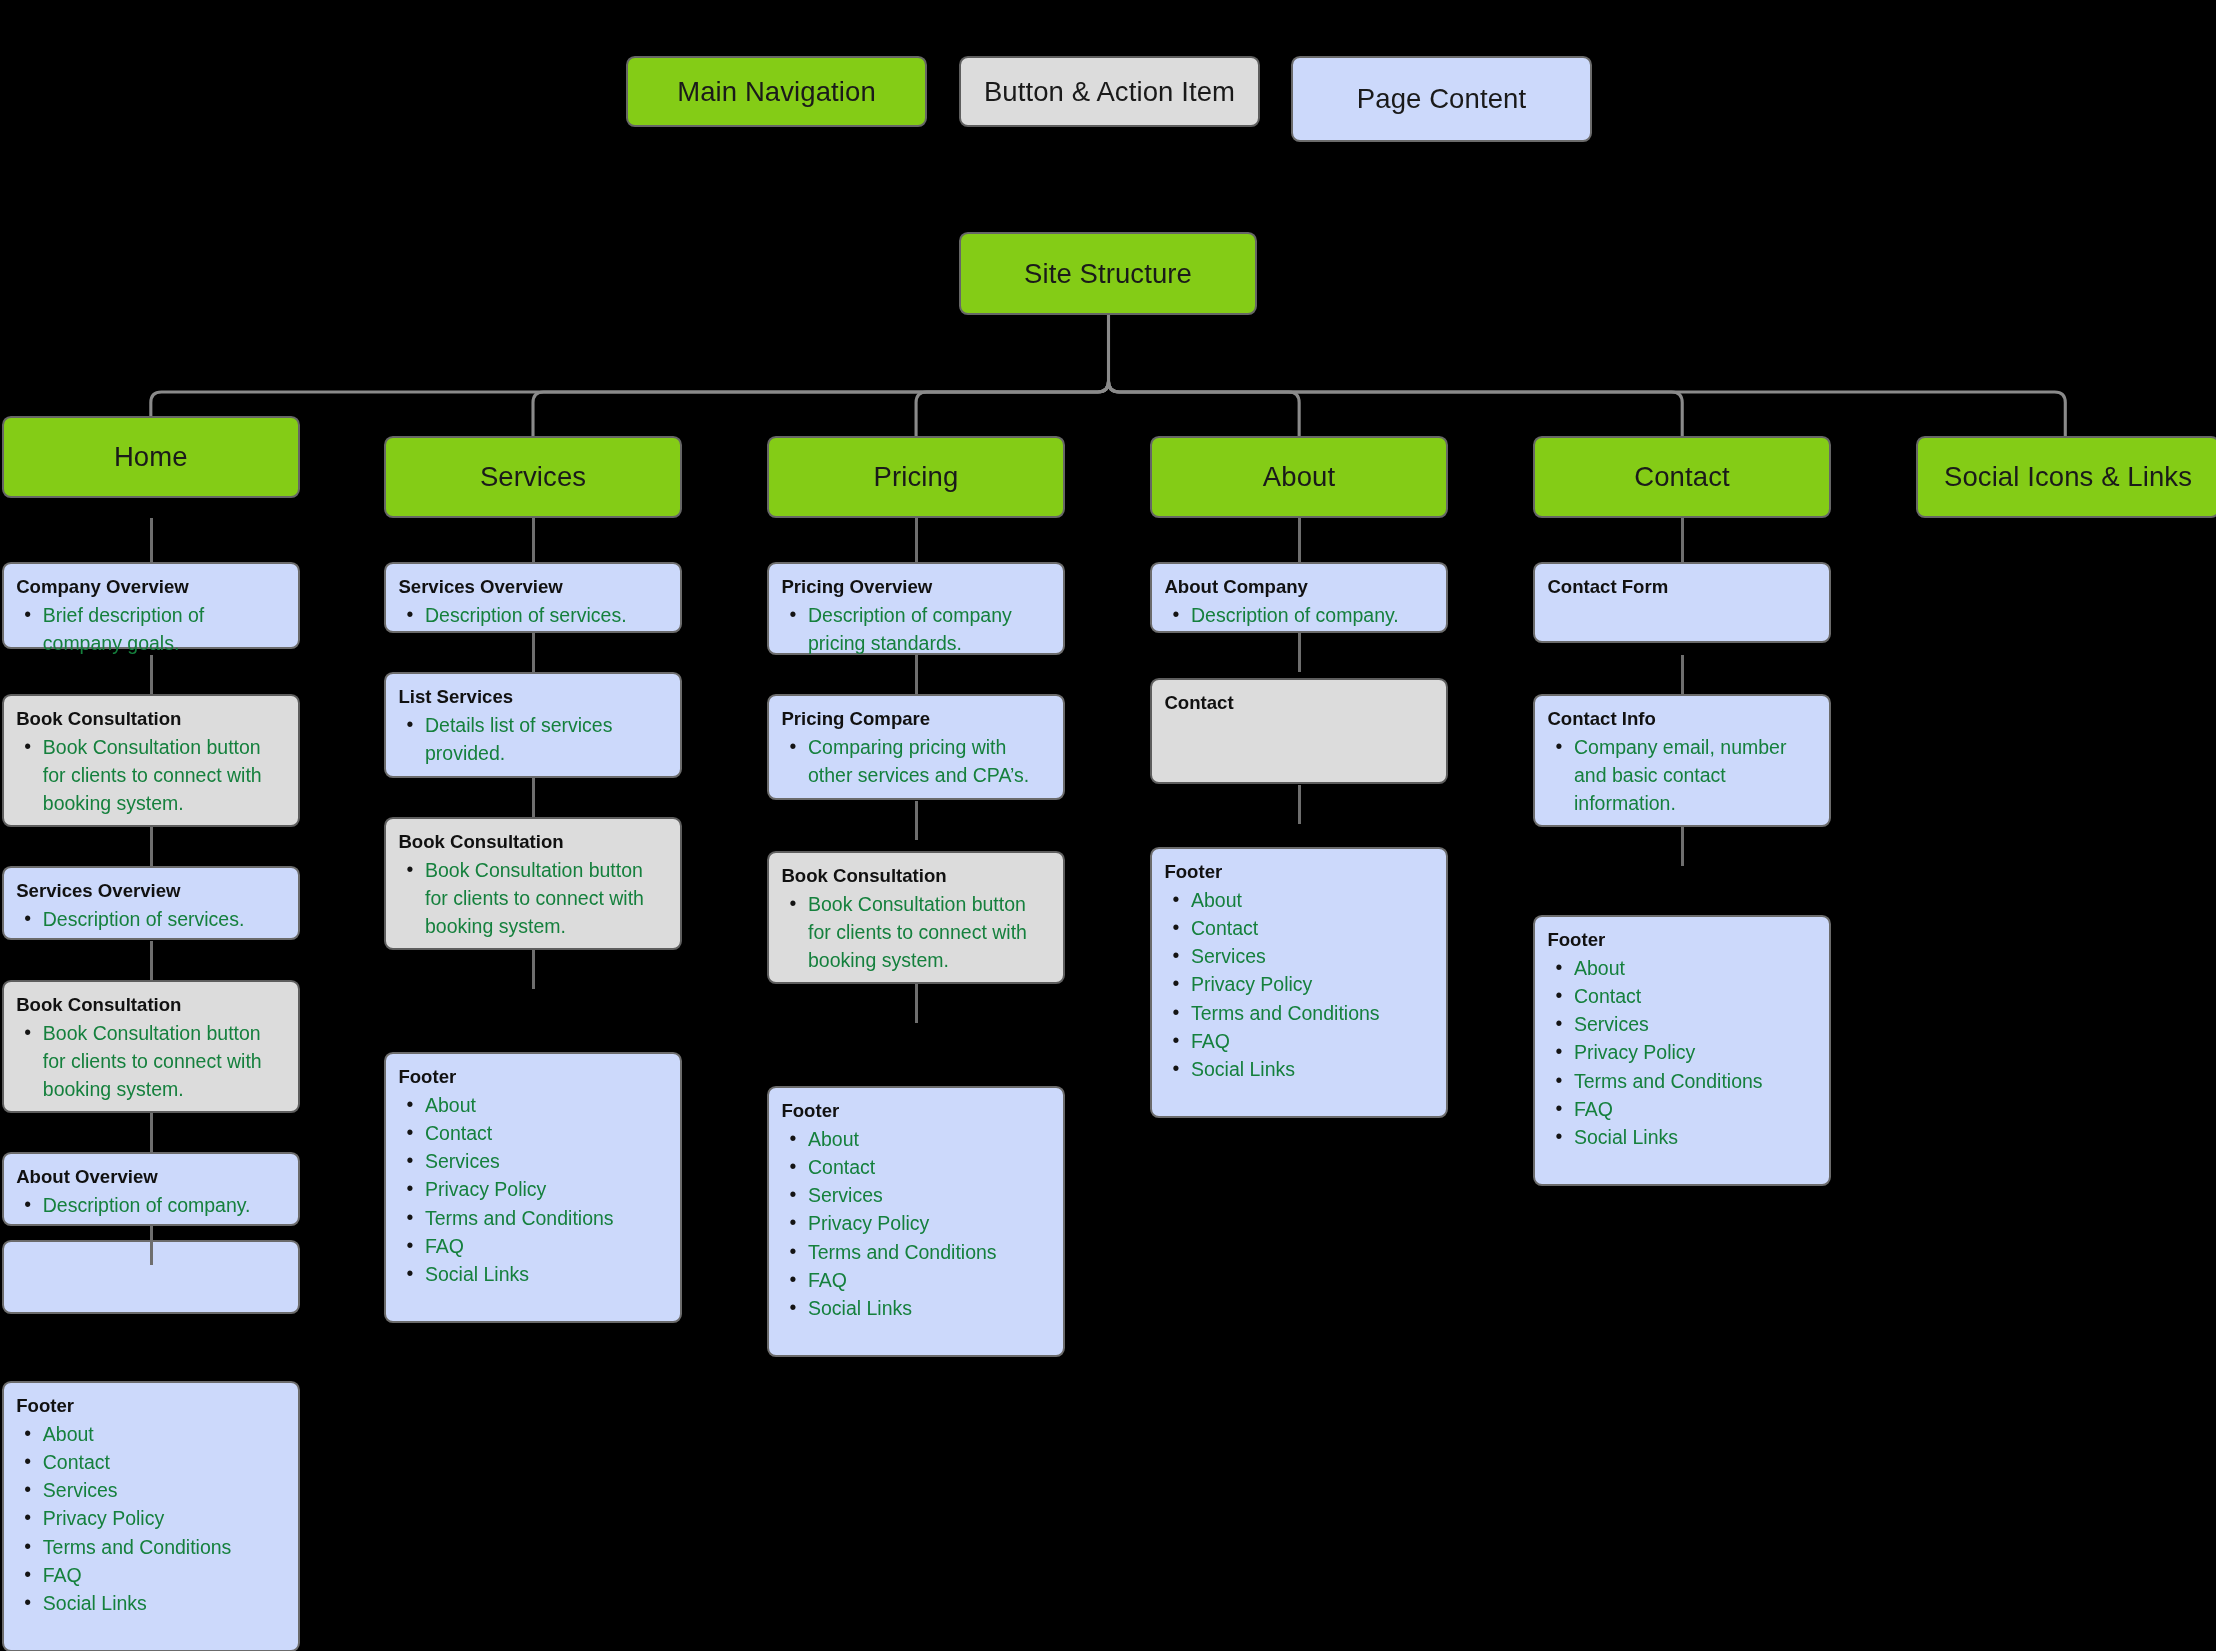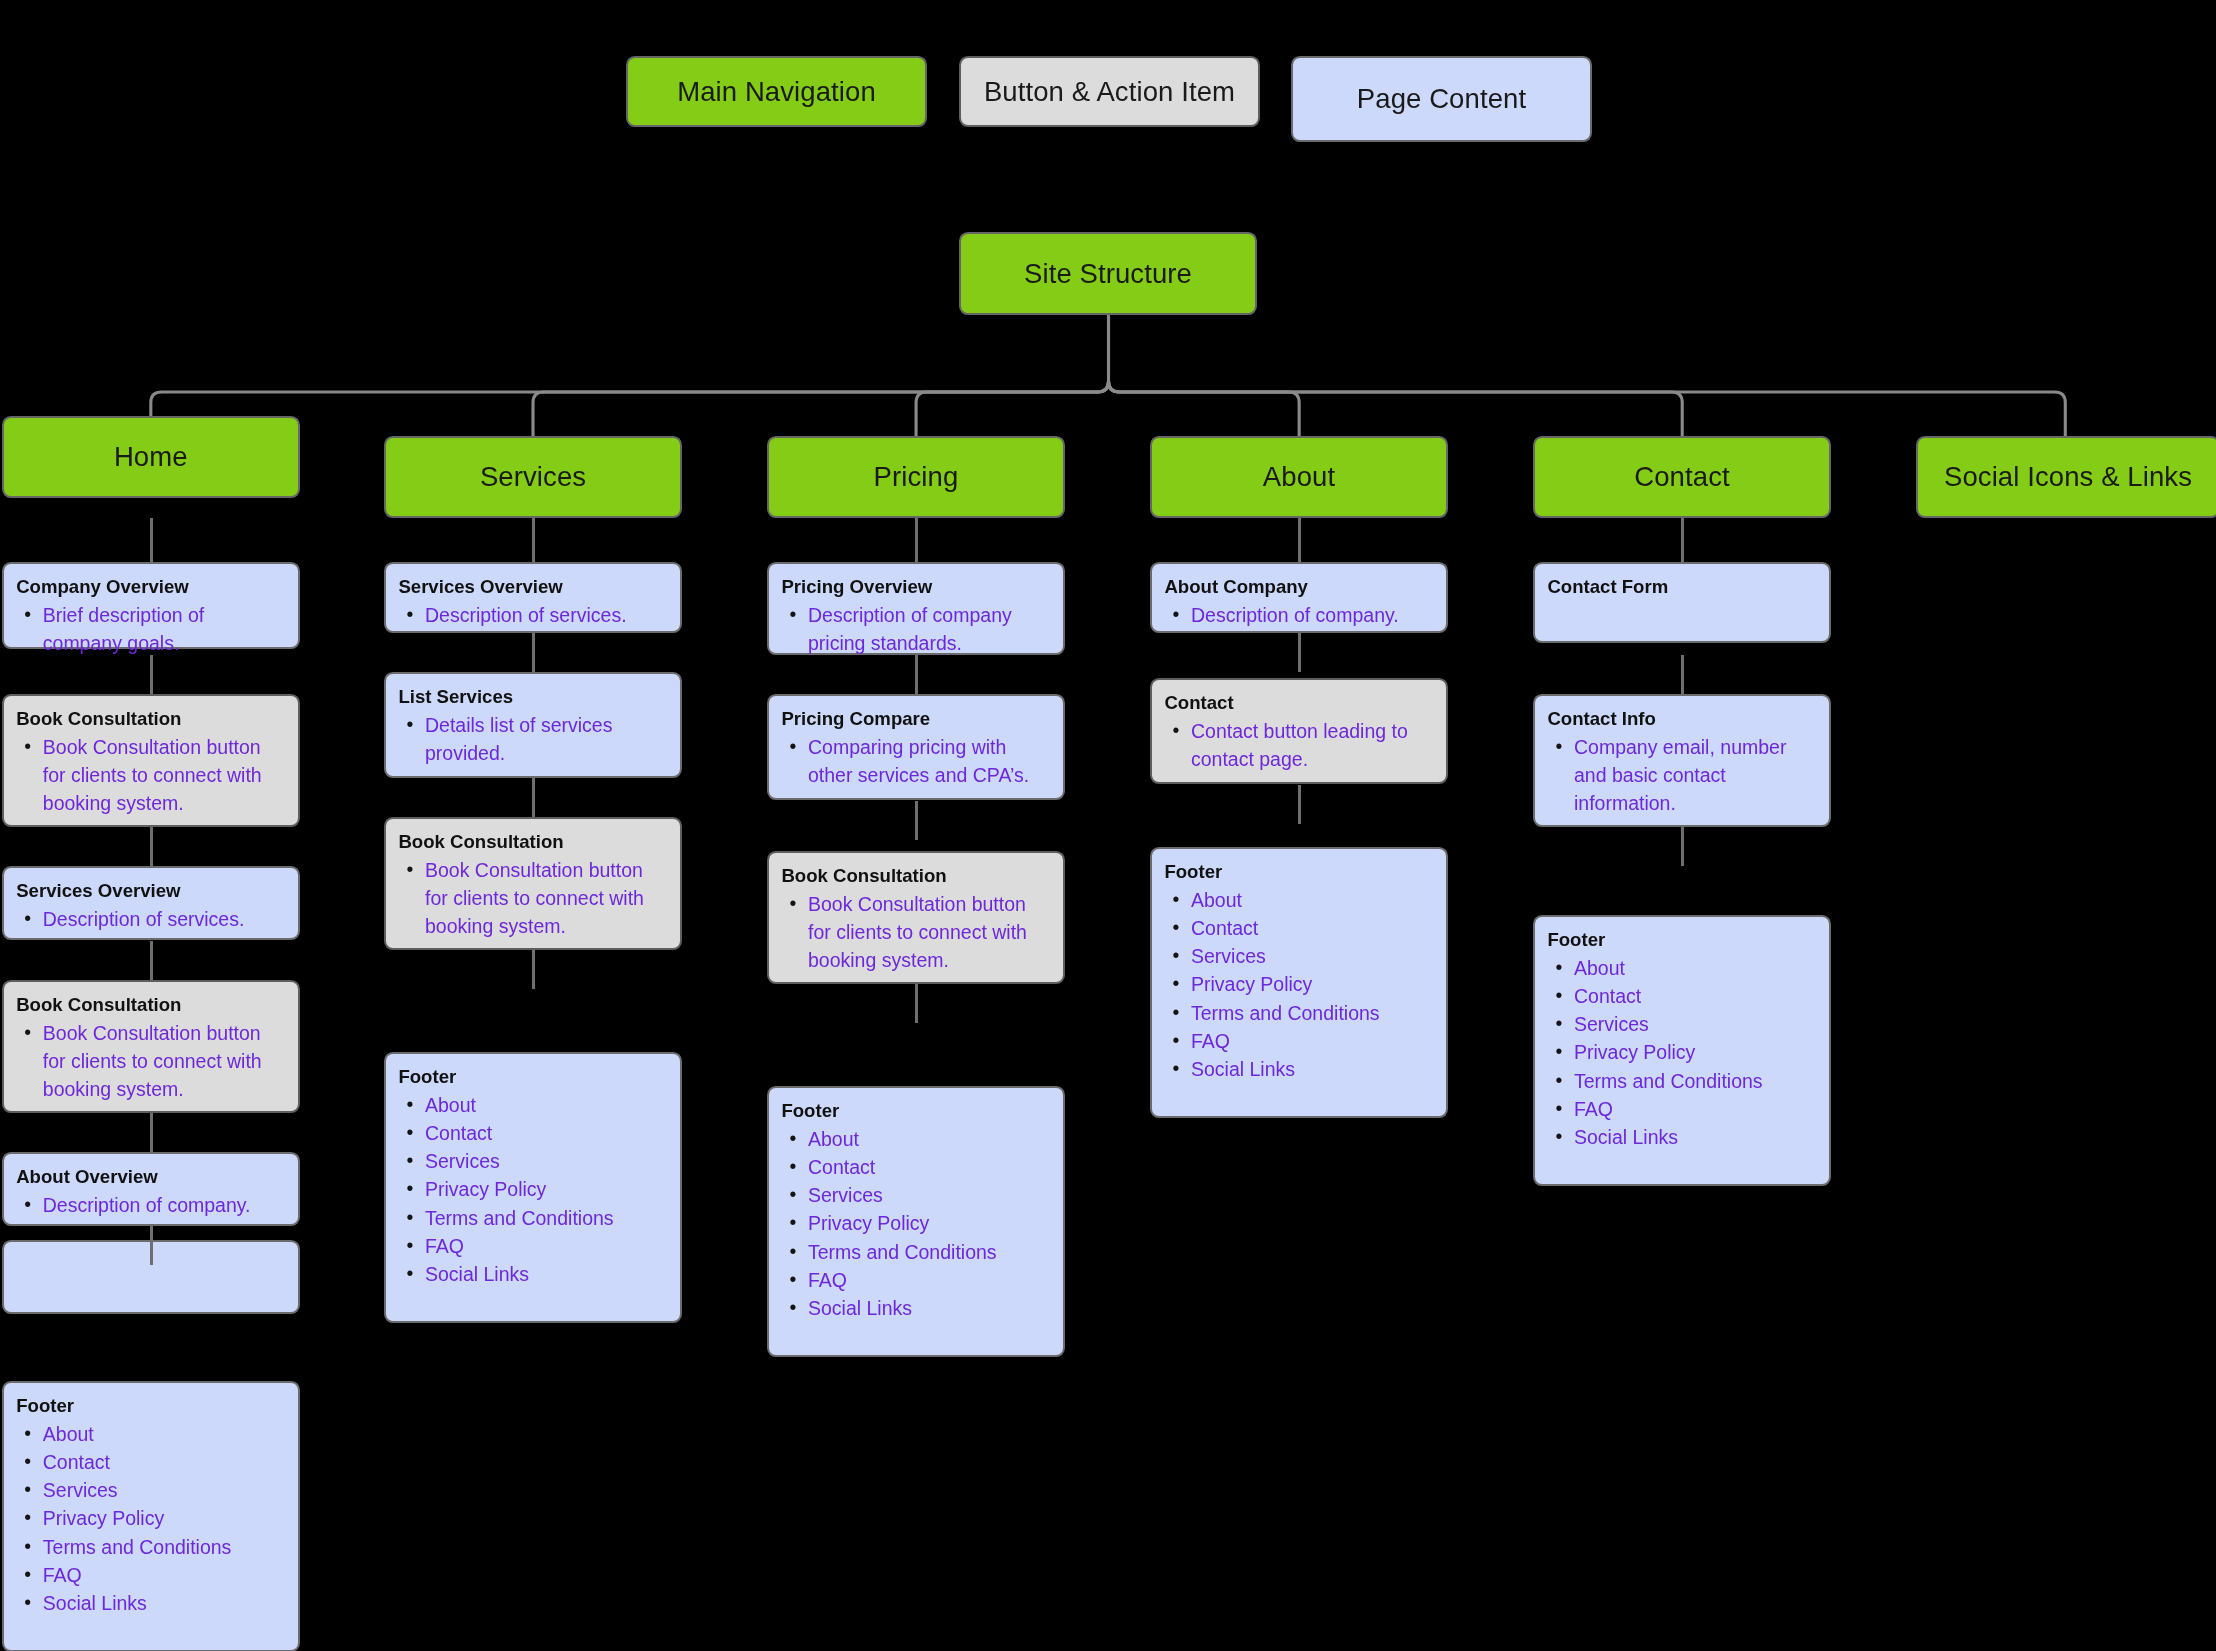--- a/index.html
+++ b/index.html
@@ -53,21 +53,21 @@
   .card ul {
     margin: 0;
     padding: 0;
     list-style: none;
   }
   .card li {
     position: relative;
     font-size: 19.5px;
     line-height: 1.45;
     padding-left: 26.6px;
-    color: #6d28d9;
+    color: #15803d;
   }
   .card li::before {
     content: "\2022";
     position: absolute;
     left: 8px;
     top: -0.9px;
     font-size: 19.5px;
     line-height: 1.45;
     color: #141414;
   }
@@ -274,23 +274,20 @@
 <div class="node page card" style="left:1150px; top:562px; width:298px; height:71px;">
   <div class="card-title">About Company</div>
   <ul>
     <li>Description of company.</li>
   </ul>
 </div>
 
 <div class="vlink" style="left:1298px; top:633px; height:39px;"></div>
 <div class="node btn card" style="left:1150px; top:678px; width:298px; height:106px;">
   <div class="card-title">Contact</div>
-  <ul>
-    <li><span>Contact button leading to</span><br><span>contact page.</span></li>
-  </ul>
 </div>
 
 <div class="vlink" style="left:1298px; top:785px; height:39px;"></div>
 <div class="node page card" style="left:1150px; top:847px; width:298px; height:271px;">
   <div class="card-title">Footer</div>
   <ul>
     <li>About</li>
     <li>Contact</li>
     <li>Services</li>
     <li>Privacy Policy</li>

